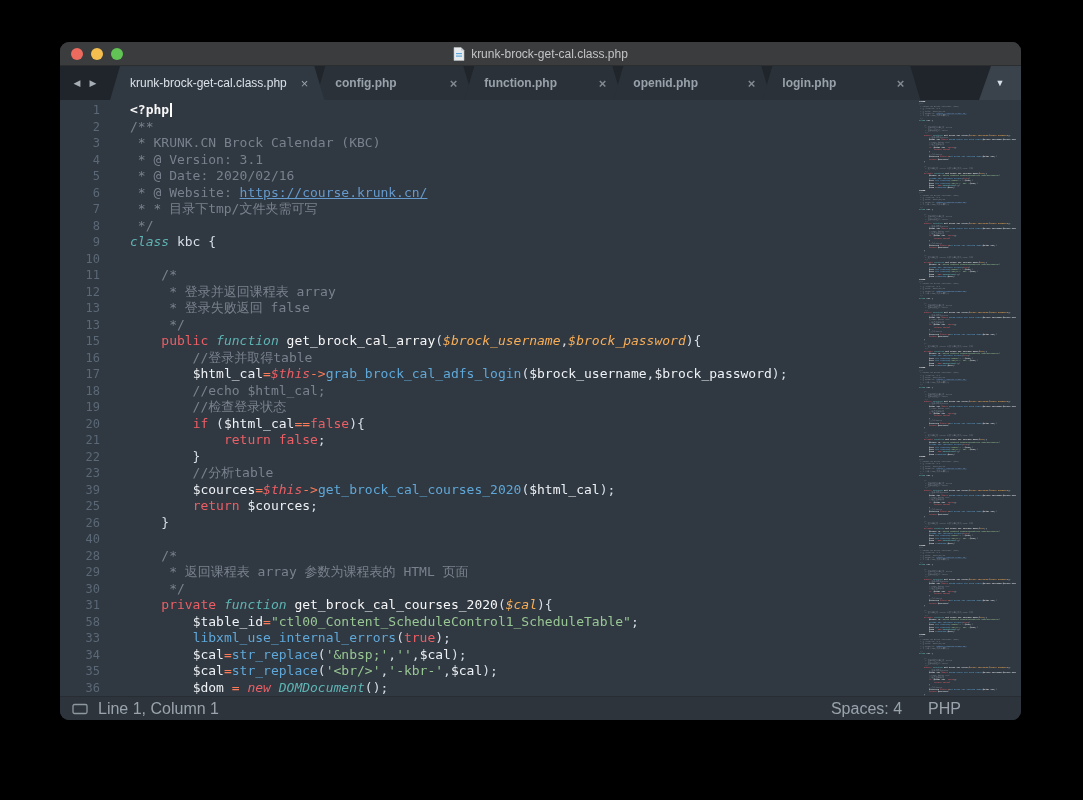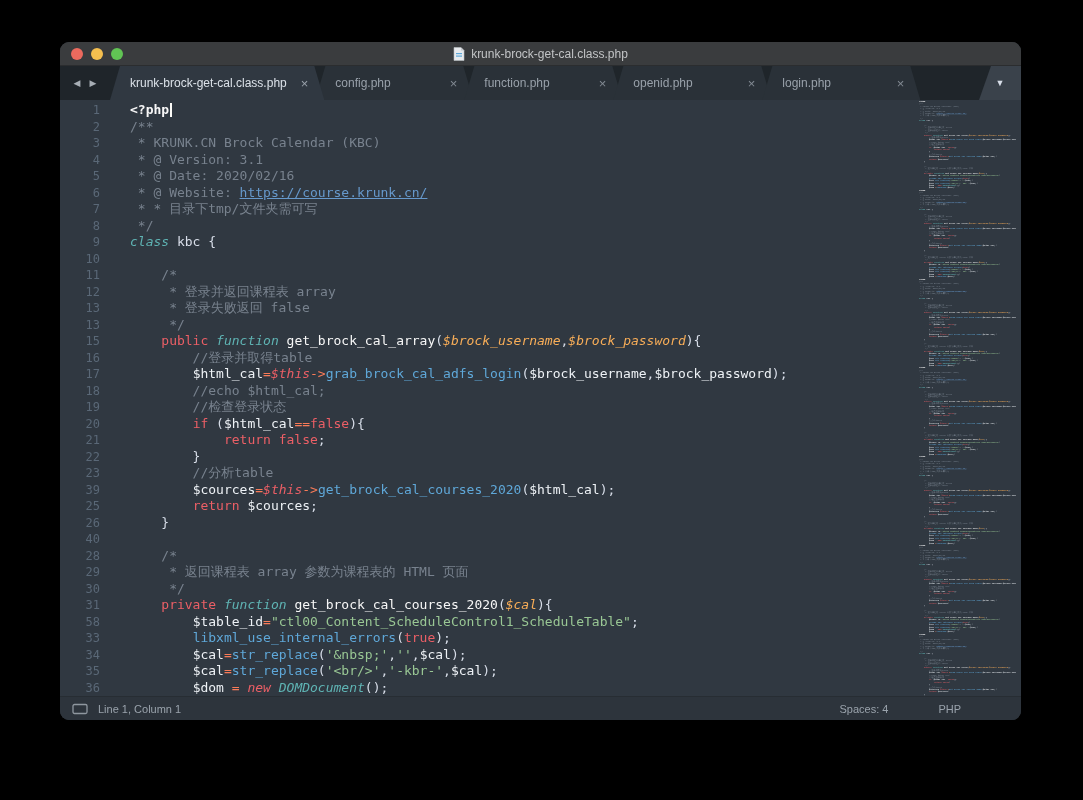--- a/index.html
+++ b/index.html
@@ -28,21 +28,21 @@
   .title-wrap{display:flex;align-items:center;gap:6px;color:#c2c4c6;font-size:12px;}
   
   .tabbar{flex:0 0 34px;background:var(--tabbar,#1f252a);display:flex;align-items:stretch;position:relative;}
   .tab-nav{flex:0 0 50px;display:flex;align-items:center;justify-content:center;gap:9px;
     color:#a7aeb5;font-size:9px;}
   .tab-strip{display:flex;align-items:stretch;}
   .tab{flex:0 0 auto;width:158px;display:flex;align-items:center;justify-content:space-between;
     padding:0 16px 0 20px;font-size:12px;color:var(--tab_text,#99a1aa);
     background:var(--tab_inactive,#2a3138);
     clip-path:polygon(10px 0,calc(100% - 10px) 0,100% 100%,0 100%);position:relative;}
-  .tab + .tab{margin-left:-9px;}
+  .tab + .tab{margin-left:-9px;font-weight:bold;}
   .tab.active{width:auto;background:var(--tab_active,#303841);color:var(--tab_text_active,#dbe1e8);z-index:3;}
   .tab-label{white-space:nowrap;overflow:hidden;text-overflow:ellipsis;}
   .tab-close{color:#828a93;font-size:13px;margin-left:14px;line-height:1;}
   .tab.active .tab-close{color:#9aa2ab;}
   .tab-overflow{margin-left:auto;flex:0 0 42px;background:#3a424b;
     clip-path:polygon(12px 0,100% 0,100% 100%,0 100%);
     display:flex;align-items:center;justify-content:center;color:#d8dee9;font-size:9px;}
   
   .editor{flex:1;display:flex;position:relative;background:var(--bg,#303841);overflow:hidden;
     font-family:"DejaVu Sans Mono",monospace;font-size:13px;line-height:16.5px;}
@@ -70,23 +70,23 @@
   .tok-str{color:var(--str,#99c794);}
   .tok-new{color:var(--kw,#ec5f66);font-style:italic;}
   .tok-classname{color:var(--storage,#5fb4b4);font-style:italic;}
   
   .minimap{position:absolute;top:0;right:5px;width:97px;bottom:0;overflow:hidden;}
   .minimap-inner{width:610px;transform:scale(0.16);transform-origin:top left;
     white-space:pre;font-size:13px;line-height:15px;}
   .mini-line{height:15px;white-space:pre;}
   
   .statusbar{flex:0 0 24px;background:var(--statusbar,#2d343c);border-top:1px solid #272d33;
-    display:flex;align-items:center;padding:0 12px;color:var(--status_text,#9aa3ac);font-size:11px;}
+    display:flex;align-items:center;padding:0 12px;color:var(--status_text,#9aa3ac);font-size:16px;}
   .status-left{display:flex;align-items:center;gap:10px;}
-  .status-right{margin-left:auto;display:flex;align-items:center;gap:50px;padding-right:48px;}
+  .status-right{margin-left:auto;display:flex;align-items:center;gap:26px;padding-right:48px;}
 </style>
 </head>
 <body>
 
 <div class="stage">
   <div class="window">
 
     <div class="titlebar">
       <div class="lights">
         <span class="light close"></span>

